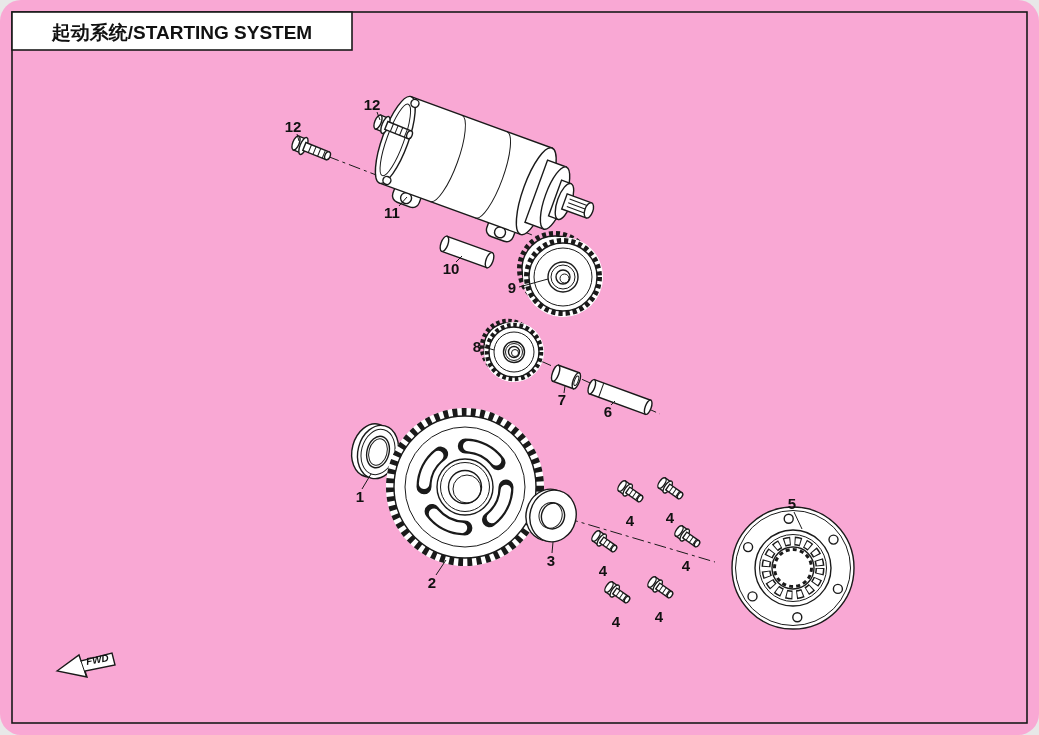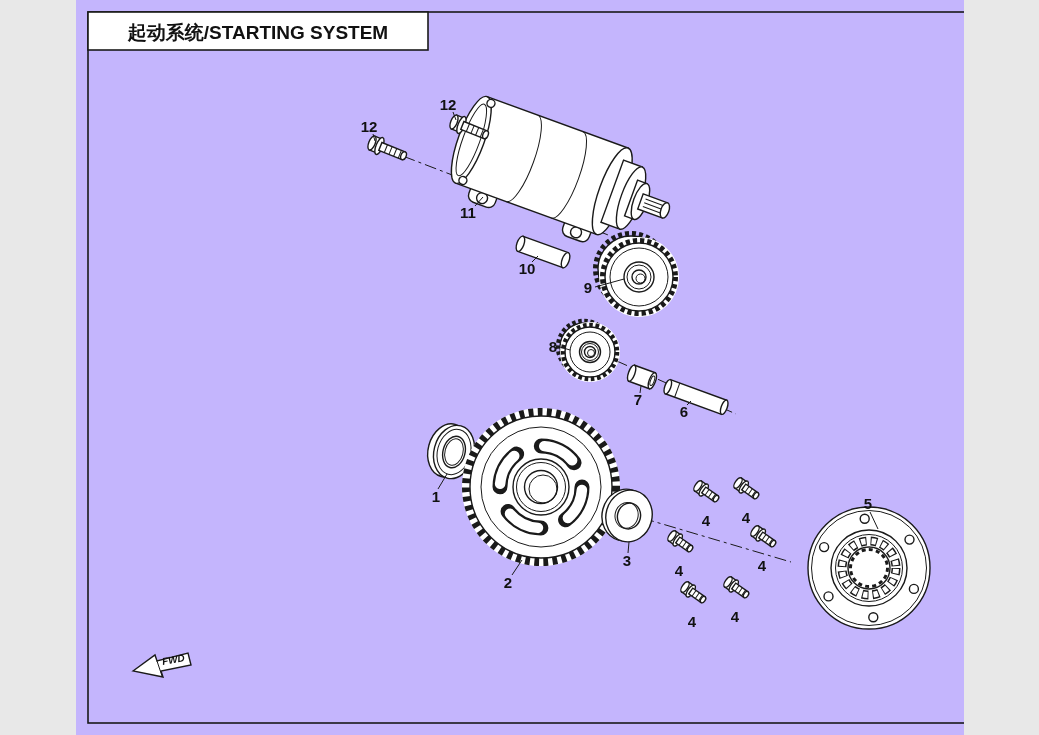--- a/index.html
+++ b/index.html
@@ -1,18 +1,18 @@
 <!DOCTYPE html>
 <html><head>
 <meta charset="utf-8">
 <style>
   html,body { margin:0; padding:0; background:#e8e8e8; }
   .page {
-    width:888px; height:735px; background:#c4b5fd; position:relative;
-    font-family:"Liberation Sans", sans-serif; margin:0 auto; overflow:hidden;
+    width:1039px; height:735px; background:#f9a8d4; position:relative;
+    font-family:"Liberation Sans", sans-serif; margin:0 auto; overflow:hidden;border-radius:21px;
   }
   svg { display:block; }
   .fw   { fill:#ffffff; stroke:#1a1a1a; stroke-width:1.4; }
   .thin { fill:none; stroke:#1a1a1a; stroke-width:1; }
   .cl   { fill:none; stroke:#1a1a1a; stroke-width:1; stroke-dasharray:12 4 3 4; }
   .lead { fill:none; stroke:#1a1a1a; stroke-width:1; }
   .callout { font: bold 15px "Liberation Sans", sans-serif; fill:#111; }
   .title-t { font: bold 19px "Liberation Sans", sans-serif; fill:#111; }
   .fwd-t { font: italic bold 10px "Liberation Sans", sans-serif; fill:#111; }
 </style>

